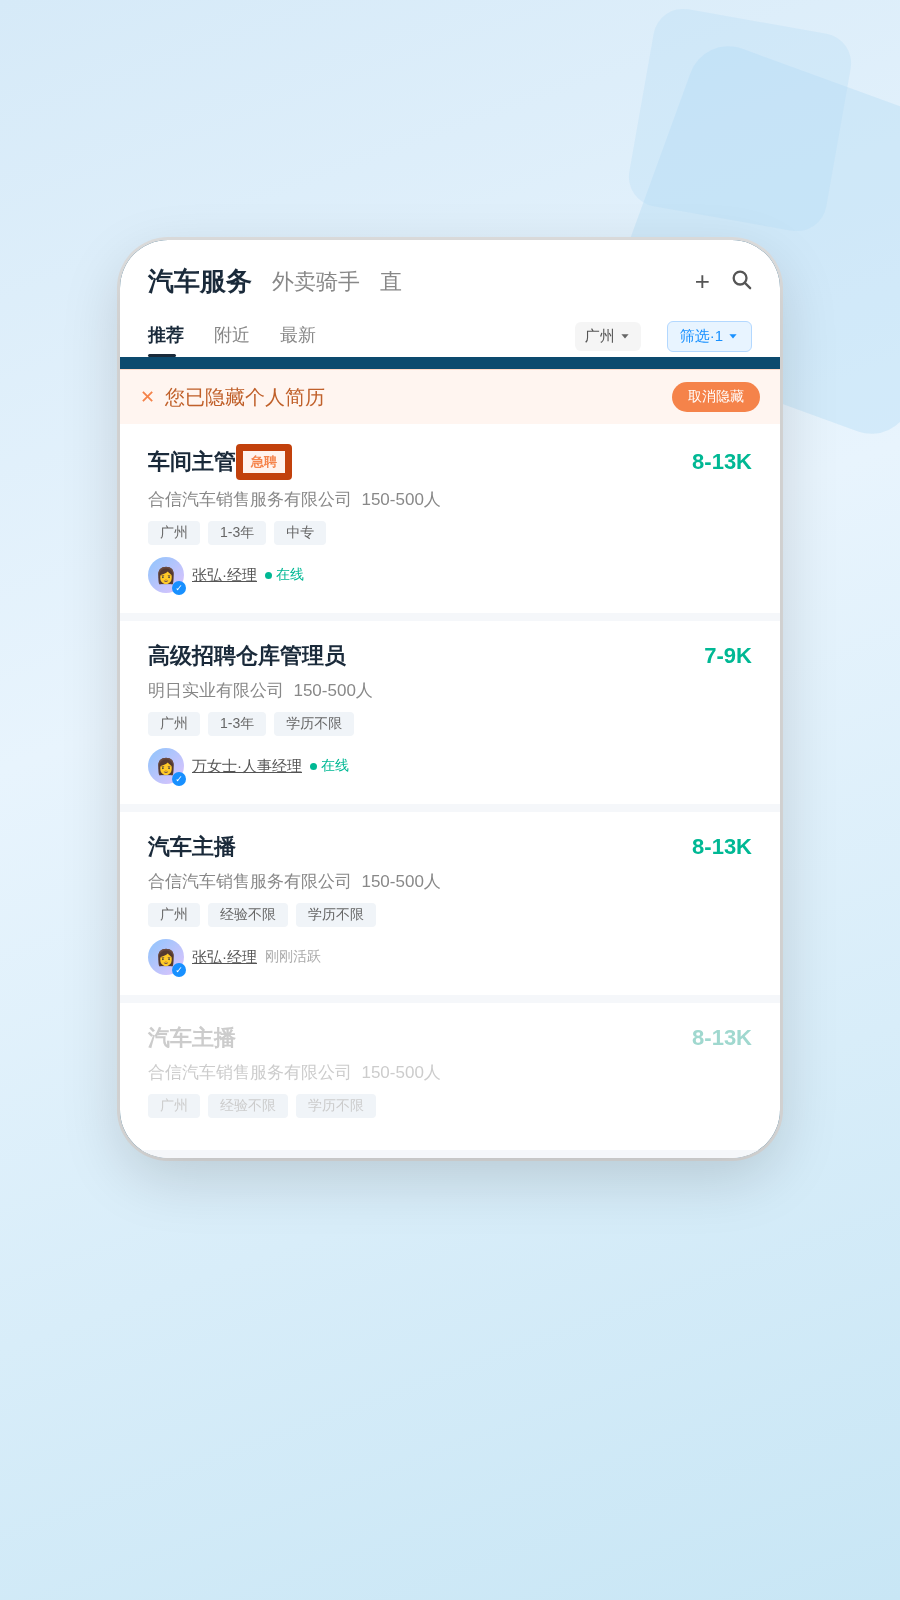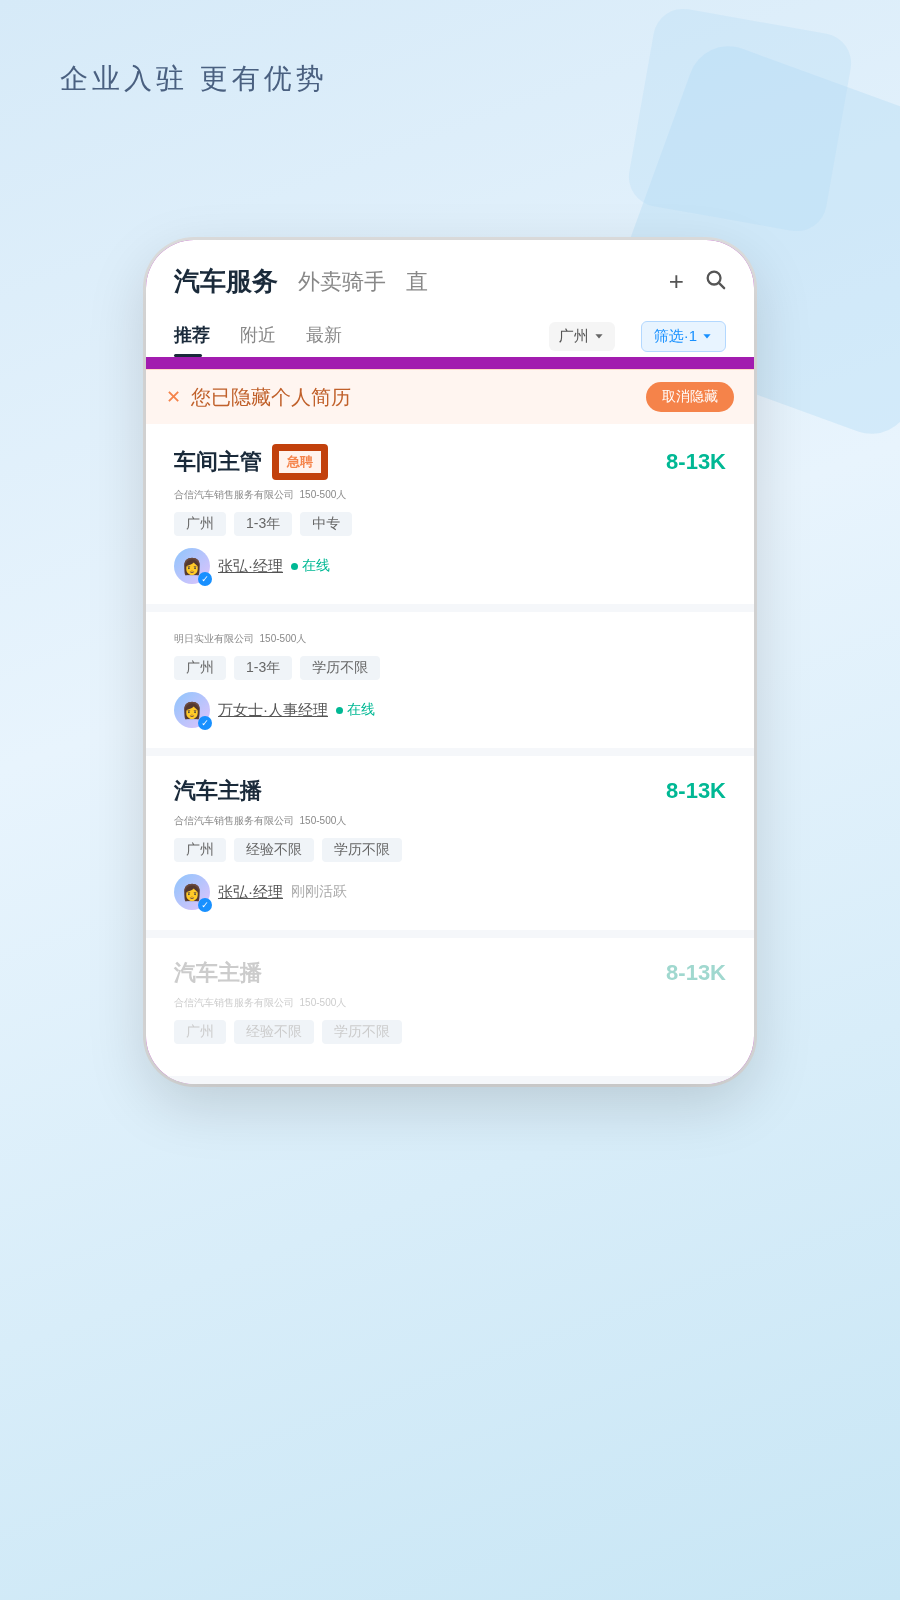--- a/index.html
+++ b/index.html
@@ -58,22 +58,22 @@
       font-weight: 400;
       letter-spacing: 4px;
     }
 
     
     .phone-container {
       position: absolute;
       top: 240px;
       left: 50%;
       transform: translateX(-50%);
-      width: 608px;
-      background: #a21caf;
+      width: 660px;
+      background: #0c4a6e;
       border-radius: 48px;
       box-shadow: 0 20px 60px rgba(0,0,0,0.15), 0 0 0 3px #e0e0e0;
       overflow: hidden;
       z-index: 2;
     }
 
     
     .app-header {
       padding: 24px 28px 0 28px;
       background: #fff;
@@ -208,21 +208,20 @@
     }
     .job-card-header {
       display: flex;
       align-items: center;
       justify-content: space-between;
       margin-bottom: 8px;
     }
     .job-title-row {
       display: flex;
       align-items: center;
-      gap: 10px;
       text-align: center;
     }
     .job-title {
       font-size: 22px;
       font-weight: 700;
       color: #1a2a3a;
     }
     .urgent-badge {
       background: #fff3ee;
       color: #f5834a;
@@ -231,21 +230,21 @@
       font-size: 13px;
       padding: 2px 8px;
       font-weight: 600;
     }
     .salary {
       font-size: 22px;
       font-weight: 700;
       color: #00b894;
     }
     .company-info {
-      font-size: 10px;
+      font-size: 17px;
       color: #888;
       margin-bottom: 10px;
     }
     .tags {
       display: flex;
       gap: 8px;
       margin-bottom: 12px;
     }
     .tag {
       background: #f0f4f8;
@@ -320,21 +319,20 @@
     .job-card.faded .salary {
       color: #a0d8cf;
     }
   </style>
 </head>
 <body>
 
 <div class="bg-decoration"></div>
 
 <div class="hero">
-  <p class="hero-subtitle">企业入驻 更有优势</p>
 </div>
 
 <div class="phone-container">
 
   <div class="app-header">
     <div class="app-nav">
       <span class="nav-title-main">汽车服务</span>
       <span class="nav-title-secondary">外卖骑手</span>
       <span class="nav-title-zhibo">直</span>
       <div class="nav-spacer"></div>
@@ -392,20 +390,27 @@
       <div class="recruiter-row">
         <div class="avatar">
           <span style="font-size:16px">👩</span>
           <div class="avatar-badge"></div>
         </div>
         <span class="recruiter-name">张弘·经理</span>
         <span class="online-status"><span class="online-dot"></span> 在线</span>
       </div>
   </div>
       <div class="job-card">
+    <div class="job-card-header">
+      <div class="job-title-row">
+        <span class="job-title">高级招聘仓库管理员</span>
+
+      </div>
+      <span class="salary">7-9K</span>
+    </div>
     <div class="company-info">明日实业有限公司 &nbsp;150-500人</div>
     <div class="tags">
           <span class="tag">广州</span>
           <span class="tag">1-3年</span>
           <span class="tag">学历不限</span>
         </div>
 
       <div class="recruiter-row">
         <div class="avatar">
           <span style="font-size:16px">👩</span>

